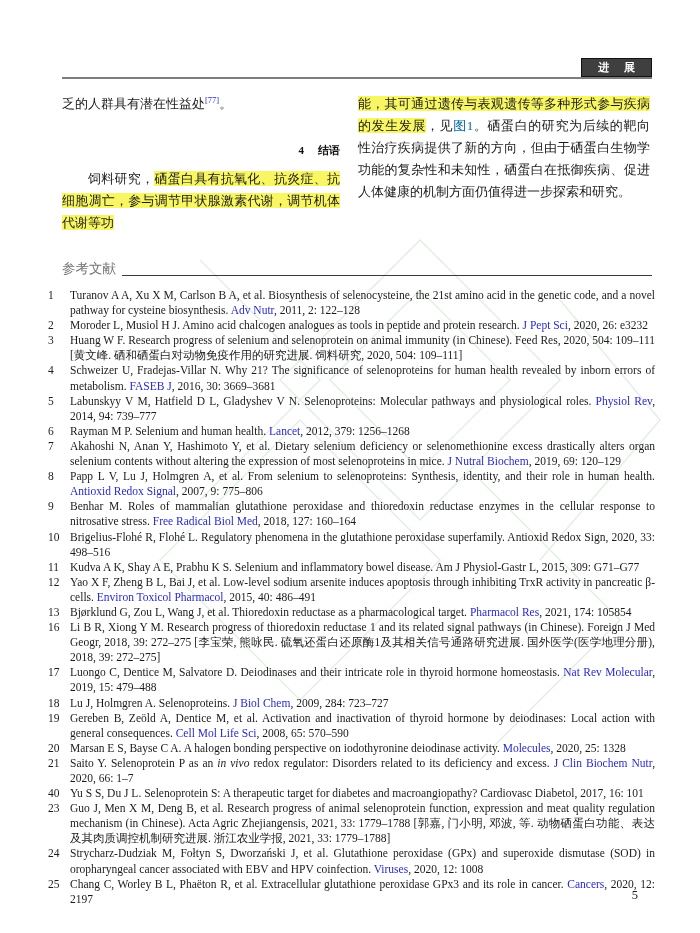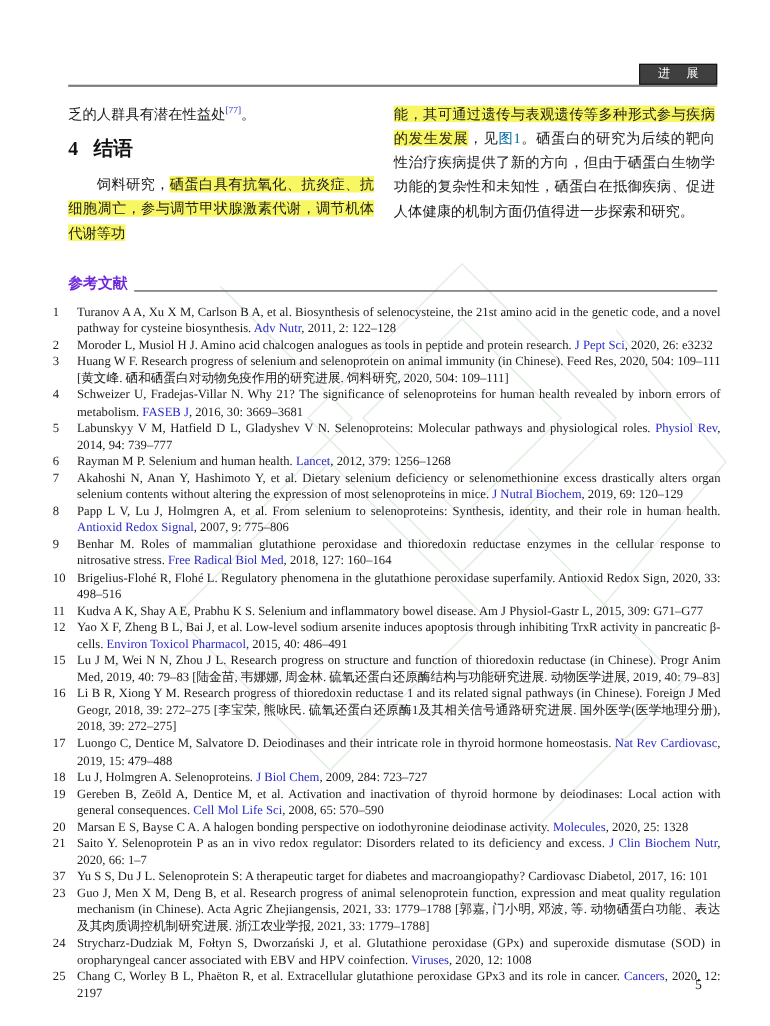--- a/index.html
+++ b/index.html
@@ -8,65 +8,65 @@
     font-family:"Liberation Serif","DejaVu Serif",serif;
     color:#1b1b1b;position:relative;overflow:hidden;
   }
   .page{position:relative;width:700px;height:933px;z-index:1;}
   .watermark{position:absolute;left:0;top:0;z-index:0;pointer-events:none;}
 
   
   .header{padding:58px 48px 0 62px;display:flex;justify-content:flex-end;}
   .header-tag{
     background:#3f3f3f;border:1px solid #111;color:#fff;
-    font-size:11px;font-weight:normal;letter-spacing:6px;
+    font-size:11px;font-weight:bold;letter-spacing:6px;
     padding:2px 10px 2px 16px;line-height:13px;
   }
   .header-rule{margin:0 48px 0 62px;border-bottom:2px solid #7d7d7d;}
 
   
   .columns{display:flex;gap:18px;padding:14px 48px 0 62px;font-family:Liberation Serif, serif;}
   .col-left{width:278px;}
   .col-right{width:292px;}
   .body-text{
     margin:0;font-size:13px;line-height:22px;text-align:justify;
     color:#1b1b1b;
   }
   .body-text.indent{text-indent:2em;}
   .hl{background:#f8f763;color:inherit;padding:0;}
   .cite{color:#2a2ac8;font-size:8.5px;vertical-align:super;line-height:0;cursor:pointer;}
   .fig-link{color:#0369a1;cursor:pointer;text-decoration:none;}
   .section-heading{
-    margin:8px 0 10px 0;font-size:18px;font-weight:bold;color:#111;
+    margin:28px 0 10px 0;font-size:11px;font-weight:bold;color:#111;text-align:right;
   }
   .section-heading .sec-num{margin-right:14px;}
 
   
   .ref-heading-row{
     display:flex;align-items:flex-end;margin:26px 48px 0 62px;
   }
-  .ref-heading{font-size:13.5px;font-weight:bold;white-space:nowrap;color:#6d28d9;}
+  .ref-heading{font-size:13.5px;font-weight:normal;white-space:nowrap;color:#737373;}
   .ref-heading-rule{flex:1;border-bottom:1.5px solid #3a3a3a;margin-left:6px;margin-bottom:2px;}
 
   
   .ref-list{
     list-style:none;margin:10px 45px 0 46px;padding:0;
   }
   .ref-item{
     display:flex;align-items:flex-start;
     font-size:11.5px;line-height:15.1px;
   }
   .ref-num{
     width:22px;flex:0 0 22px;text-align:left;padding-left:2px;color:#1b1b1b;
   }
   .ref-text{
     flex:1;text-align:justify;color:#1b1b1b;
   }
   .jlink{color:#2a2ac8;cursor:pointer;}
-  .ital{}
+  .ital{font-style:italic;}
 
   
   .page-footer{
     position:absolute;right:62px;bottom:30px;font-size:12.5px;color:#1b1b1b;
   }
 </style>
 </head>
 <body>
 
 <svg class="watermark" width="700" height="933" viewBox="0 0 700 933">
@@ -159,35 +159,35 @@
   <li class="ref-item">
     <span class="ref-num">11</span>
     <span class="ref-text"><span>Kudva A K, Shay A E, Prabhu K S. Selenium and inflammatory bowel disease. Am J Physiol-Gastr L, 2015, 309: G71–G77</span></span>
   </li>
 
   <li class="ref-item">
     <span class="ref-num">12</span>
     <span class="ref-text"><span>Yao X F, Zheng B L, Bai J, et al. Low-level sodium arsenite induces apoptosis through inhibiting TrxR activity in pancreatic β-cells. </span><span class="jlink">Environ Toxicol Pharmacol</span><span>, 2015, 40: 486–491</span></span>
   </li>
 
-
-
-  <li class="ref-item">
-    <span class="ref-num">15</span>
-    <span class="ref-text"><span>Lu J M, Wei N N, Zhou J L. Research progress on structure and function of thioredoxin reductase (in Chinese). Progr Anim Med, 2019, 40: 79–83 [陆金苗, 韦娜娜, 周金林. 硫氧还蛋白还原酶结构与功能研究进展. 动物医学进展, 2019, 40: 79–83]</span></span>
-  </li>
+  <li class="ref-item">
+    <span class="ref-num">13</span>
+    <span class="ref-text"><span>Bjørklund G, Zou L, Wang J, et al. Thioredoxin reductase as a pharmacological target. </span><span class="jlink">Pharmacol Res</span><span>, 2021, 174: 105854</span></span>
+  </li>
+
+
 
   <li class="ref-item">
     <span class="ref-num">16</span>
     <span class="ref-text"><span>Li B R, Xiong Y M. Research progress of thioredoxin reductase 1 and its related signal pathways (in Chinese). Foreign J Med Geogr, 2018, 39: 272–275 [李宝荣, 熊咏民. 硫氧还蛋白还原酶1及其相关信号通路研究进展. 国外医学(医学地理分册), 2018, 39: 272–275]</span></span>
   </li>
 
   <li class="ref-item">
     <span class="ref-num">17</span>
-    <span class="ref-text"><span>Luongo C, Dentice M, Salvatore D. Deiodinases and their intricate role in thyroid hormone homeostasis. </span><span class="jlink">Nat Rev Cardiovasc</span><span>, 2019, 15: 479–488</span></span>
+    <span class="ref-text"><span>Luongo C, Dentice M, Salvatore D. Deiodinases and their intricate role in thyroid hormone homeostasis. </span><span class="jlink">Nat Rev Molecular</span><span>, 2019, 15: 479–488</span></span>
   </li>
 
   <li class="ref-item">
     <span class="ref-num">18</span>
     <span class="ref-text"><span>Lu J, Holmgren A. Selenoproteins. </span><span class="jlink">J Biol Chem</span><span>, 2009, 284: 723–727</span></span>
   </li>
 
   <li class="ref-item">
     <span class="ref-num">19</span>
     <span class="ref-text"><span>Gereben B, Zeöld A, Dentice M, et al. Activation and inactivation of thyroid hormone by deiodinases: Local action with general consequences. </span><span class="jlink">Cell Mol Life Sci</span><span>, 2008, 65: 570–590</span></span>
@@ -197,21 +197,21 @@
     <span class="ref-num">20</span>
     <span class="ref-text"><span>Marsan E S, Bayse C A. A halogen bonding perspective on iodothyronine deiodinase activity. </span><span class="jlink">Molecules</span><span>, 2020, 25: 1328</span></span>
   </li>
 
   <li class="ref-item">
     <span class="ref-num">21</span>
     <span class="ref-text"><span>Saito Y. Selenoprotein P as an </span><span class="ital">in vivo</span><span> redox regulator: Disorders related to its deficiency and excess. </span><span class="jlink">J Clin Biochem Nutr</span><span>, 2020, 66: 1–7</span></span>
   </li>
 
   <li class="ref-item">
-    <span class="ref-num">37</span>
+    <span class="ref-num">40</span>
     <span class="ref-text"><span>Yu S S, Du J L. Selenoprotein S: A therapeutic target for diabetes and macroangiopathy? Cardiovasc Diabetol, 2017, 16: 101</span></span>
   </li>
 
   <li class="ref-item">
     <span class="ref-num">23</span>
     <span class="ref-text"><span>Guo J, Men X M, Deng B, et al. Research progress of animal selenoprotein function, expression and meat quality regulation mechanism (in Chinese).  Acta Agric Zhejiangensis, 2021, 33: 1779–1788 [郭嘉, 门小明, 邓波, 等. 动物硒蛋白功能、表达及其肉质调控机制研究进展. 浙江农业学报, 2021, 33: 1779–1788]</span></span>
   </li>
 
   <li class="ref-item">
     <span class="ref-num">24</span>

